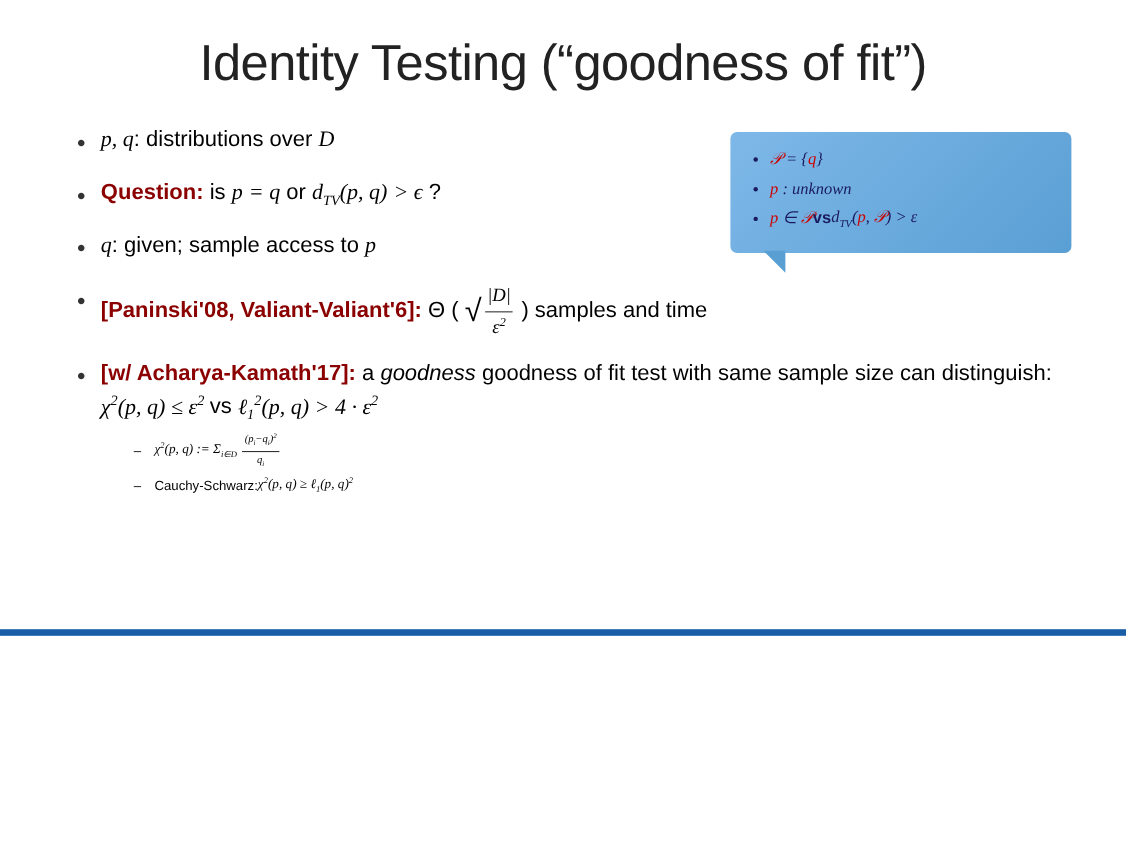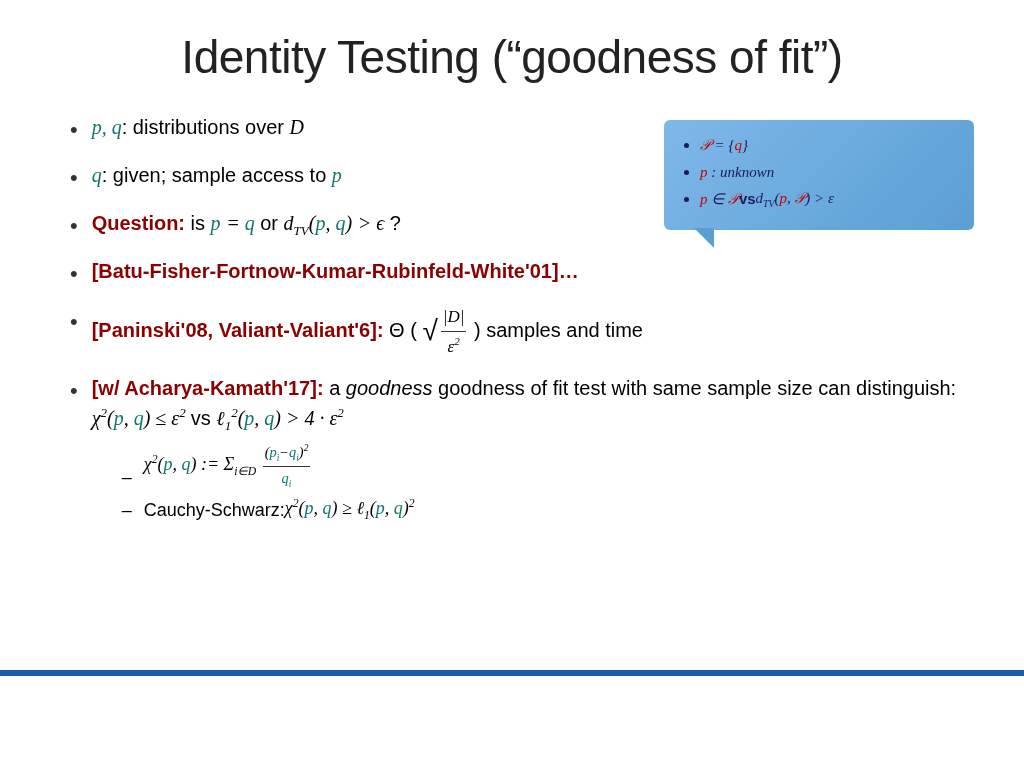--- a/index.html
+++ b/index.html
@@ -8,21 +8,21 @@
       width: 1024px;
       height: 768px;
       background: #ffffff;
       font-family: 'Segoe UI', Arial, sans-serif;
       overflow: hidden;
       position: relative;
     }
 
     .slide {
       width: 1024px;
-      height: 676px;
+      height: 578px;
       padding: 30px 60px 30px 60px;
       position: relative;
     }
 
     .title {
       font-size: 46px;
       font-weight: 300;
       color: #222;
       text-align: center;
       margin-bottom: 28px;
@@ -57,21 +57,21 @@
       list-style: disc;
       padding-left: 18px;
     }
 
     .callout-box ul li {
       margin-bottom: 4px;
       line-height: 1.5;
     }
 
     .red { color: #cc0000; }
-    .blue { color: #0f766e; }
+    .blue { color: #000000; }
     .dark-red { color: #8b0000; font-weight: bold; }
 
     .content {
       padding-left: 10px;
     }
 
     .bullet-list {
       list-style: none;
       padding-left: 0;
     }
@@ -98,23 +98,23 @@
     }
 
     .sub-bullets {
       list-style: none;
       padding-left: 30px;
       margin-top: 6px;
     }
 
     .sub-bullets li {
       display: flex;
-      align-items: flex-end;
+      align-items: center;
       margin-bottom: 4px;
-      font-size: 18px;
+      font-size: 12px;
       line-height: 1.5;
     }
 
     .sub-bullets li::before {
       content: '–';
       margin-right: 12px;
       flex-shrink: 0;
     }
 
     .math {
@@ -211,48 +211,43 @@
       </li>
     </ul>
   </div>
 
   <div class="content">
     <ul class="bullet-list">
 
       <li>
         <div class="line">
           <span class="math blue">p, q</span><span>: distributions over </span><span class="math">D</span>
-        </div>
-      </li>
-
-      <li>
-        <div class="line">
-          <span class="math blue">q</span><span>: given; sample access to </span><span class="math blue">p</span>
         </div>
       </li>
 
       <li>
         <div class="line">
           <strong class="dark-red">Question:</strong>
           <span> is </span>
           <span class="math blue">p</span>
           <span class="math"> = </span>
           <span class="math blue">q</span>
           <span> or </span>
           <span class="math">d<sub>TV</sub>(</span><span class="math blue">p</span><span class="math">, </span><span class="math blue">q</span><span class="math">)</span>
           <span class="math"> &gt; ϵ</span>
           <span> ?</span>
         </div>
       </li>
 
-      <li style="margin-top: 8px;">
-        <div class="line">
-          <strong class="dark-red">[Batu-Fisher-Fortnow-Kumar-Rubinfeld-White'01]…</strong>
-        </div>
-      </li>
+      <li>
+        <div class="line">
+          <span class="math blue">q</span><span>: given; sample access to </span><span class="math blue">p</span>
+        </div>
+      </li>
+
 
       <li>
         <div class="line">
           <strong class="dark-red">[Paninski'08, Valiant-Valiant'6]:</strong>
           <span> Θ </span>
           <span>(</span>
           <span class="math-block">
             <span class="sqrt-symbol">√</span>
             <span class="math-frac">
               <span class="numerator"><em>|D|</em></span>

